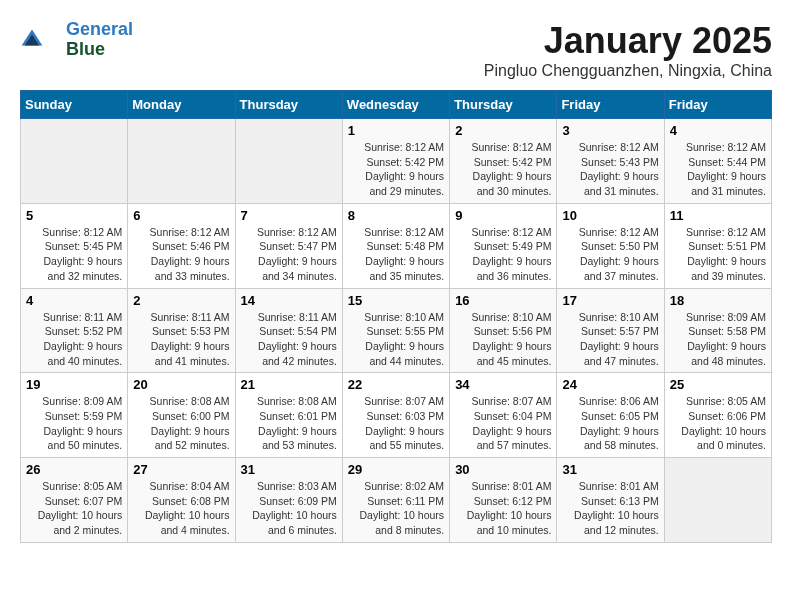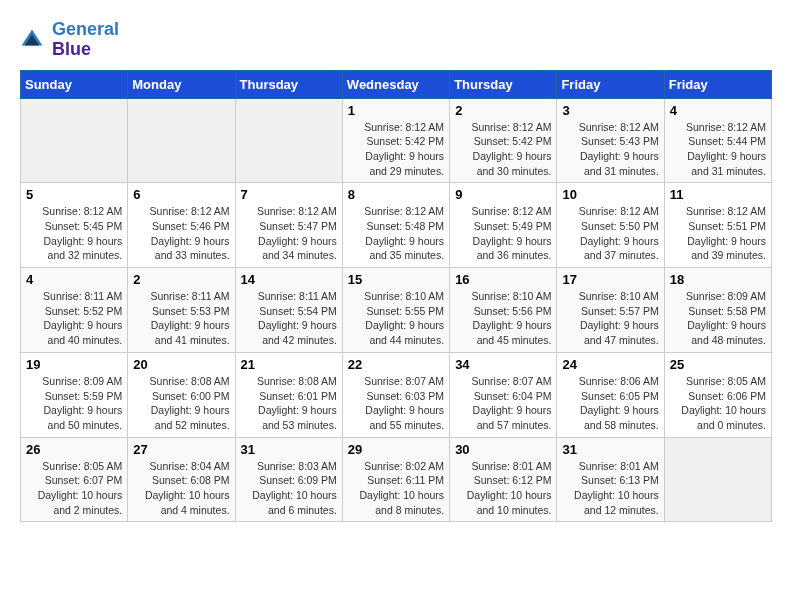--- a/index.html
+++ b/index.html
@@ -12,21 +12,21 @@
     }
     .header-section {
       display: flex;
       justify-content: space-between;
       align-items: flex-start;
       margin-bottom: 10px;
     }
     .logo {
       display: flex;
       align-items: center;
-      gap: 8px;
+      gap: 22px;
       justify-content: space-between;
     }
     .logo-text {
       font-size: 18px;
       font-weight: bold;
       color: #1a3a5c;
       line-height: 1.1;
     }
     .logo-text span {
       color: #2e7abf;
@@ -46,21 +46,21 @@
     .calendar-subtitle {
       font-size: 16px;
       color: #333;
     }
     table {
       width: 100%;
       border-collapse: collapse;
       font-size: 11px;
     }
     thead tr {
-      background-color: #1d4ed8;
+      background-color: #0369a1;
       color: white;
     }
     thead th {
       padding: 6px 4px;
       text-align: left;
       font-size: 13px;
       font-weight: bold;
       border: 1px solid #2266a8;
     }
     tbody td {
@@ -94,24 +94,26 @@
 <body>
 
 <div class="header-section">
   <div class="logo">
     <svg class="logo-icon" viewBox="0 0 30 30" xmlns="http://www.w3.org/2000/svg">
       <polygon points="15,2 28,22 2,22" fill="#2e7abf"></polygon>
       <polygon points="15,8 24,22 6,22" fill="#1a3a5c"></polygon>
     </svg>
     <div class="logo-text">
       <div><span>General</span></div>
-      <div style="color:#4c1d95;">Blue</div>
+      <div style="color:#14532d;">Blue</div>
     </div>
   </div>
   <div class="title-block">
+    <div class="calendar-title">January 2025</div>
+    <div class="calendar-subtitle">Pingluo Chengguanzhen, Ningxia, China</div>
   </div>
 </div>
 
 <table>
   <thead>
     <tr>
     <th>Sunday</th>
         <th>Monday</th>
         <th>Thursday</th>
         <th>Wednesday</th>

